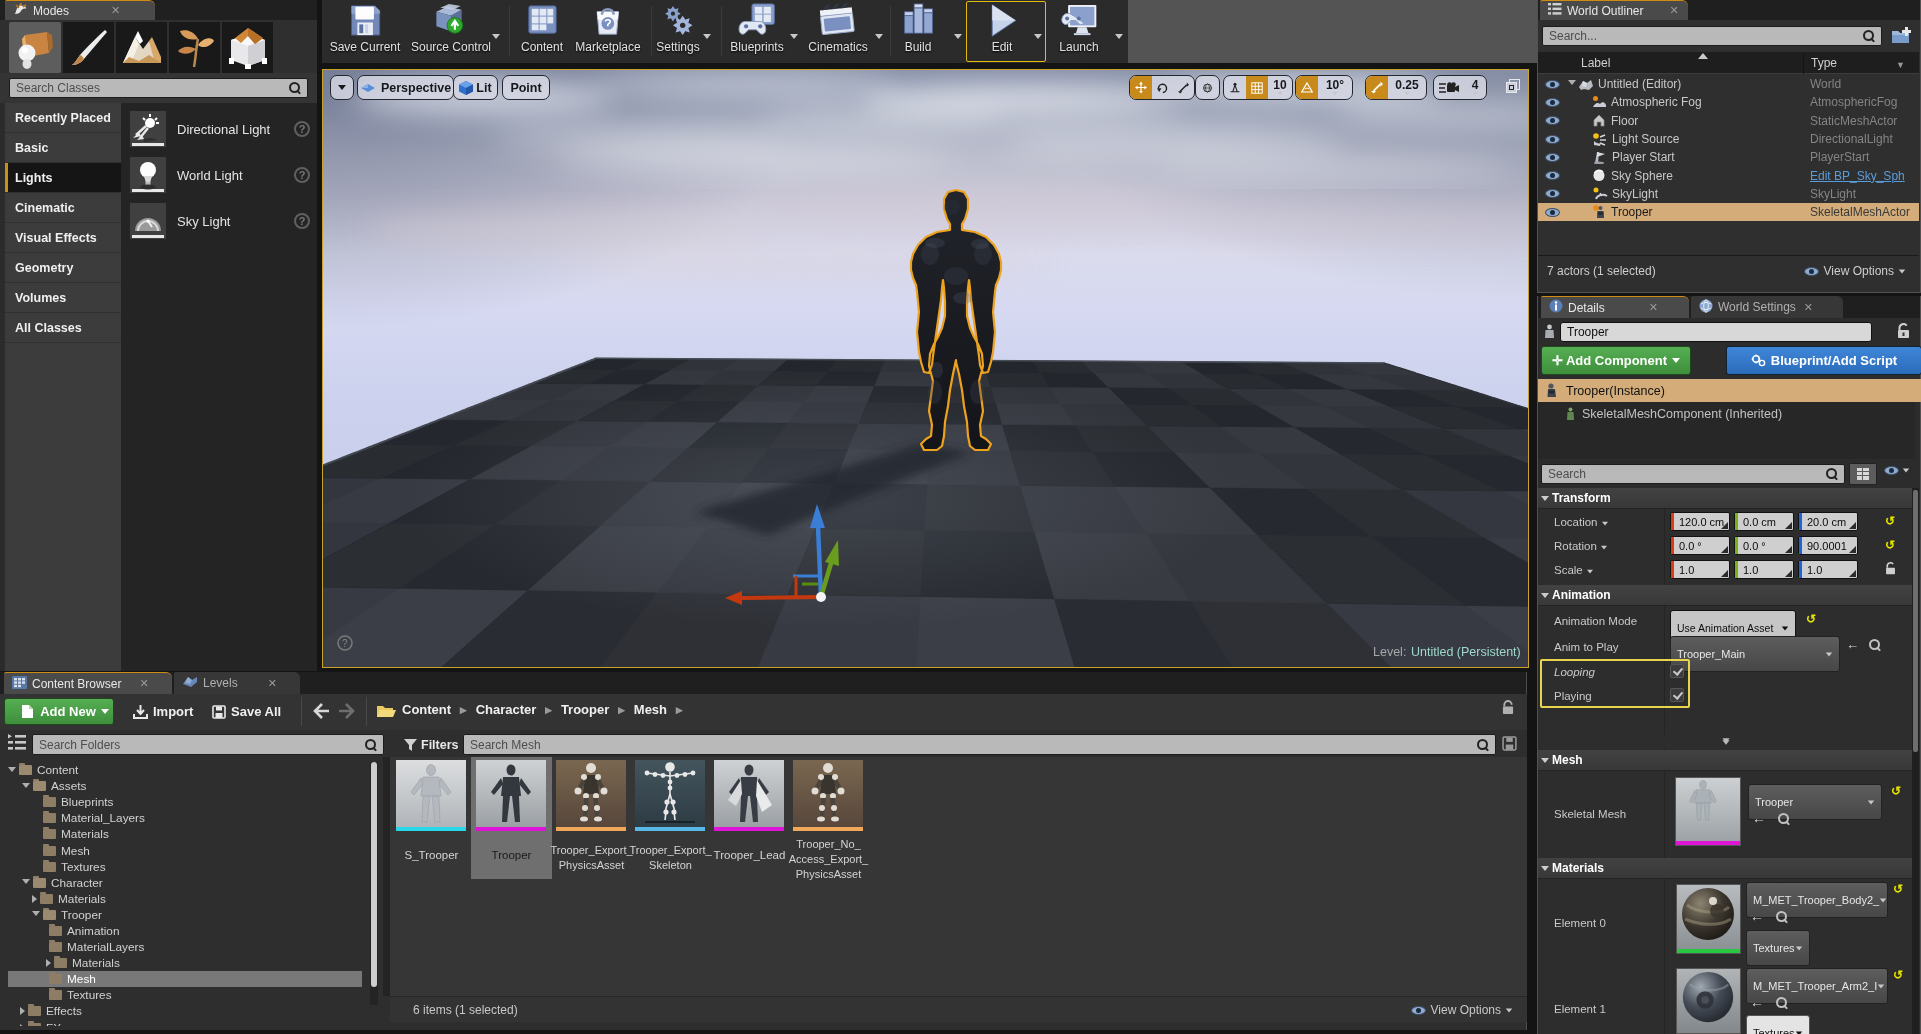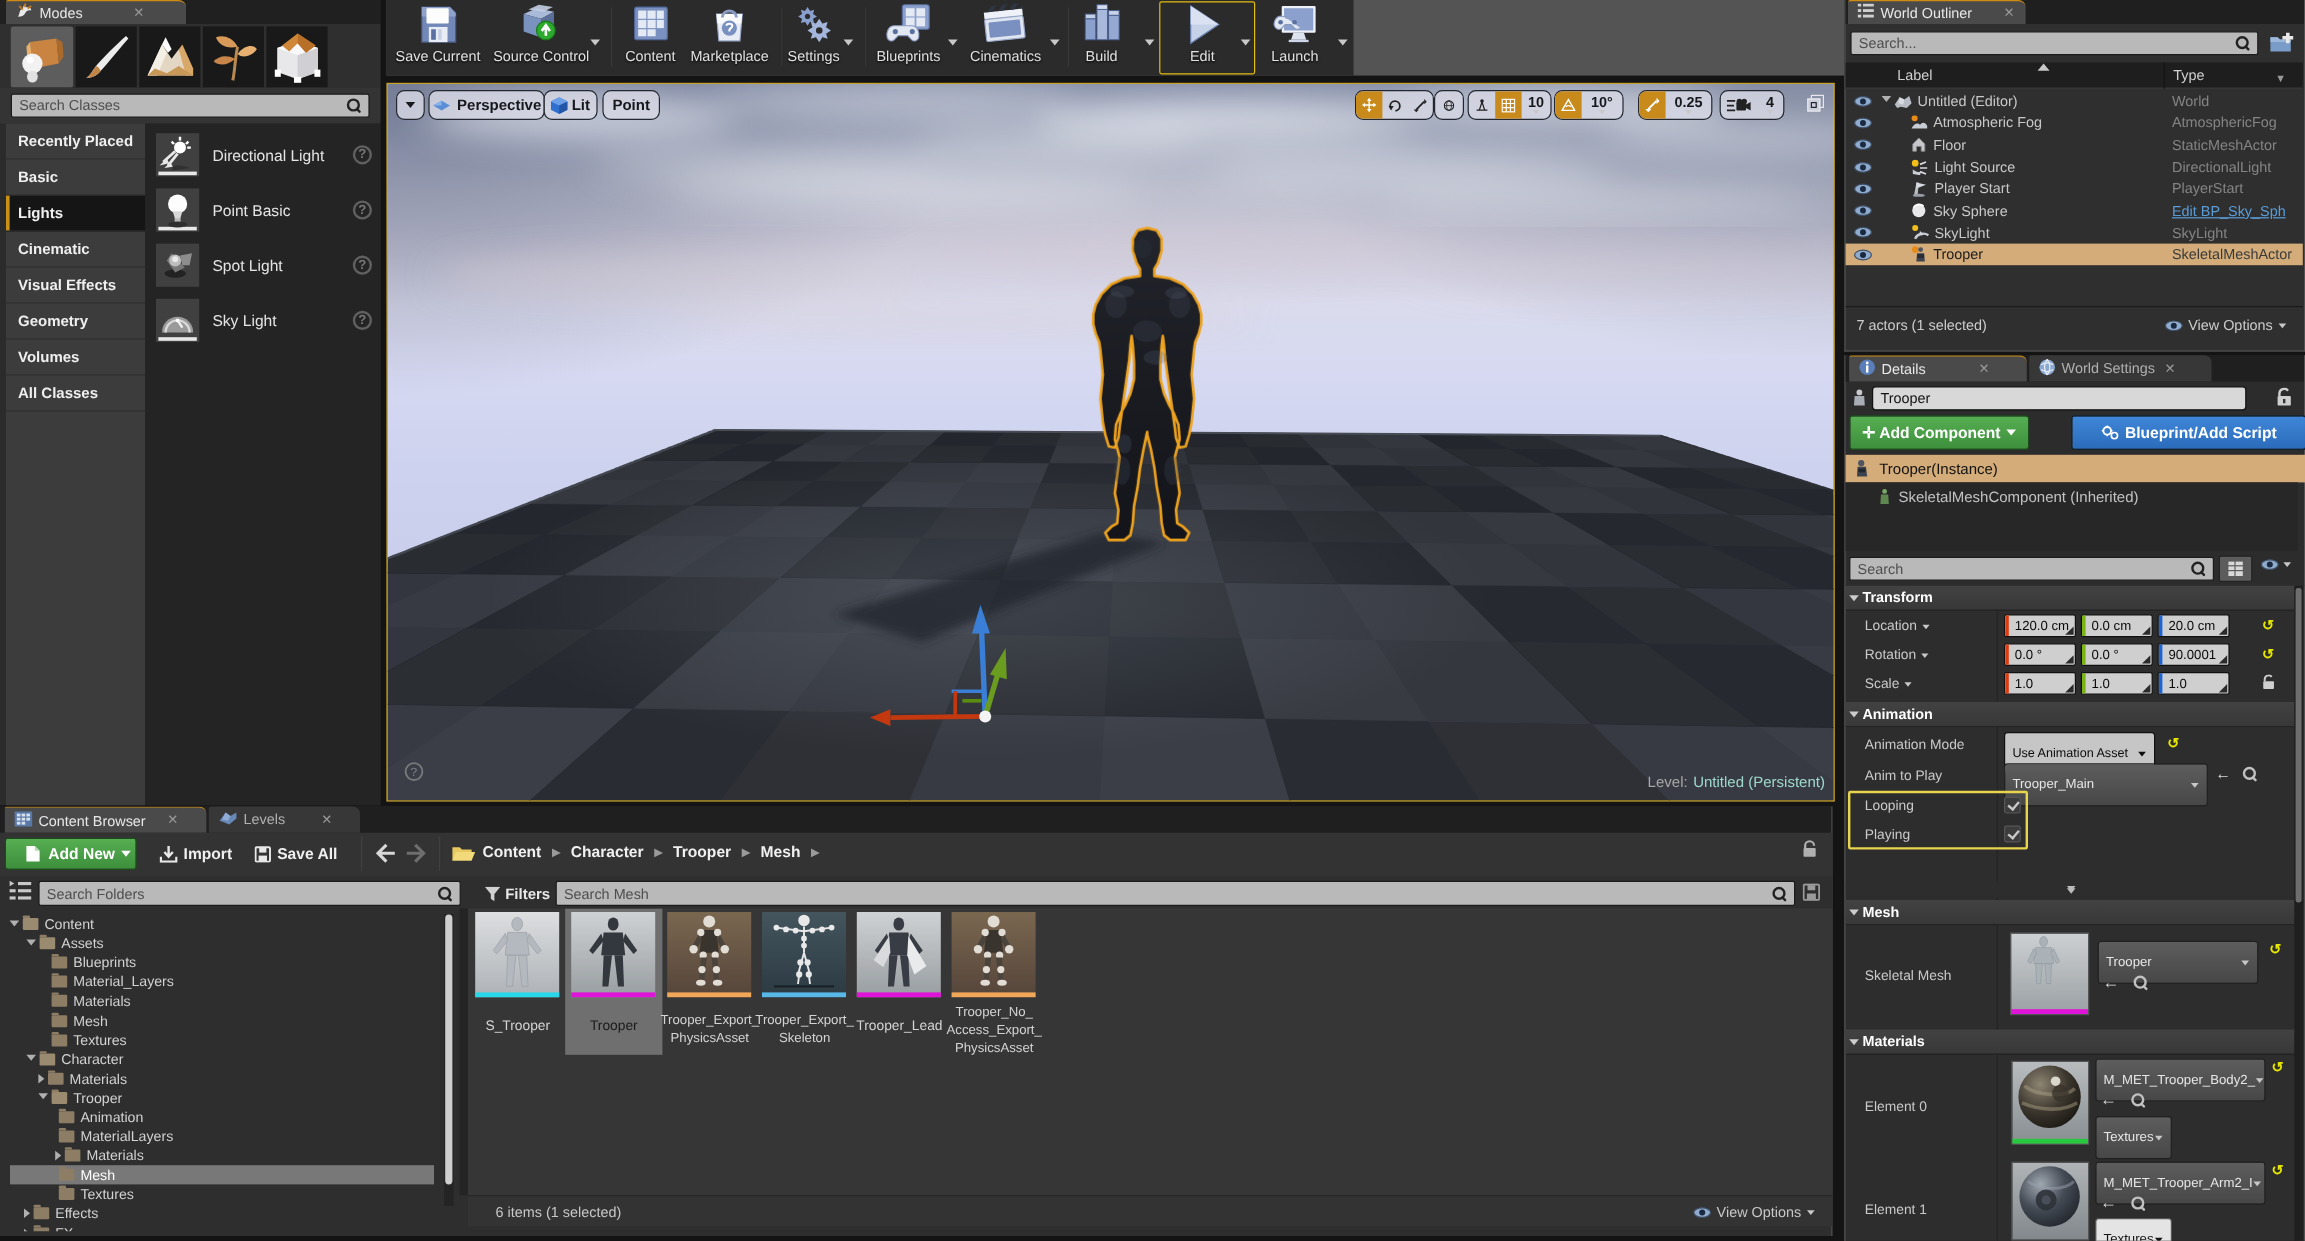--- a/index.html
+++ b/index.html
@@ -149,32 +149,21 @@
         <span class="qmark" style="margin-left:auto;"></span>
       </div>
       <div style="height:46px;display:flex;align-items:center;">
         <svg width="36" height="36" viewBox="0 0 36 36" style="background:#404040;flex:none;">
             <rect x="2" y="32" width="32" height="3" fill="#e8e8e8"></rect>
             <circle cx="18" cy="13" r="8" fill="#fdfdfd"></circle>
             <path d="M14 19 L22 19 L20 26 L16 26Z" fill="#d8d8d8"></path>
             <rect x="15.5" y="25" width="5" height="3" fill="#b8b8b8"></rect>
             <ellipse cx="18" cy="30" rx="8" ry="2.5" fill="#2e2e2e"></ellipse>
           </svg>
-        <span style="color:#e4e4e4;font-size:13px;margin-left:11px;">Point Basic</span>
-        <span class="qmark" style="margin-left:auto;"></span>
-      </div>
-      <div style="height:46px;display:flex;align-items:center;">
-        <svg width="36" height="36" viewBox="0 0 36 36" style="background:#404040;flex:none;">
-            <ellipse cx="16" cy="25" rx="9" ry="3.5" fill="#222"></ellipse>
-            <path d="M13 8 L24 20 L16 24 L9 14Z" fill="#787878"></path>
-            <circle cx="16" cy="14" r="5" fill="#bdbdbd"></circle>
-            <path d="M20 10 L30 8 L28 18 L22 18Z" fill="#8d8d8d"></path>
-            <circle cx="16" cy="13" r="2.5" fill="#e8e8e8"></circle>
-          </svg>
-        <span style="color:#e4e4e4;font-size:13px;margin-left:11px;">Spot Light</span>
+        <span style="color:#e4e4e4;font-size:13px;margin-left:11px;">World Light</span>
         <span class="qmark" style="margin-left:auto;"></span>
       </div>
       <div style="height:46px;display:flex;align-items:center;">
         <svg width="36" height="36" viewBox="0 0 36 36" style="background:#404040;flex:none;">
             <rect x="2" y="32" width="32" height="3" fill="#e8e8e8"></rect>
             <path d="M5 28 A13 13 0 0 1 31 28 Z" fill="#9a9a9a"></path>
             <path d="M8 28 A10 10 0 0 1 28 28" fill="none" stroke="#d8d8d8" stroke-width="2"></path>
             <line x1="18" y1="18" x2="22" y2="24" stroke="#f0f0f0" stroke-width="2"></line>
             <circle cx="18" cy="18" r="1.6" fill="#fff"></circle>
           </svg>
@@ -895,21 +884,21 @@
   <div class="prow" style="top:120px;height:25px;">
       <span class="plabel">Animation Mode</span>
     <div class="ddown" style="left:132px;top:2px;width:126px;font-size:10.5px;background:#c6c6c6;color:#0d0d0d;border-color:#111;">Use Animation Asset<span class="drop" style="border-top-color:#0d0d0d;transform:scale(0.8);"></span></div>
     <span class="reset abs" style="left:268px;top:4px;">↺</span>
   </div>
   <div class="prow" style="top:146px;height:25px;"><span class="plabel">Anim to Play</span>
     <div class="ddown" style="left:132px;top:2px;width:170px;">Trooper_Main<span class="drop" style="transform:scale(0.8);"></span></div>
     <span class="abs" style="left:308px;top:3px;color:#d8d8d8;font-size:13px;font-weight:bold;">←</span>
     <span class="mag abs" style="left:331px;top:5px;filter:invert(0.85);"></span>
   </div>
-  <div class="prow" style="top:172px;height:24px;">
+  <div class="prow" style="top:172px;height:24px;font-style:italic;">
       <span class="plabel">Looping</span>
       <div class="chk" style="position:absolute;left:132px;top:4px;"></div>
     </div>
   <div class="prow" style="top:196px;height:24px;">
       <span class="plabel">Playing</span>
       <div class="chk" style="position:absolute;left:132px;top:4px;"></div>
     </div>
   <div class="abs" style="left:2px;top:171px;width:150px;height:49px;border:2px solid #e8d44d;border-radius:2px;"></div>
   <div class="abs" style="left:0;top:247px;width:376px;height:13px;background:#2d2d2d;display:flex;flex-direction:column;align-items:center;justify-content:center;">
       <span class="drop" style="transform:scale(0.9);border-top-color:#bbb;margin-bottom:-3px;"></span>

